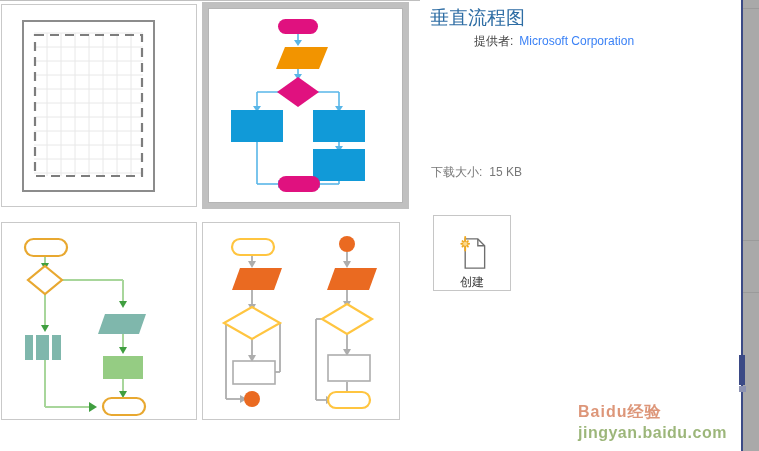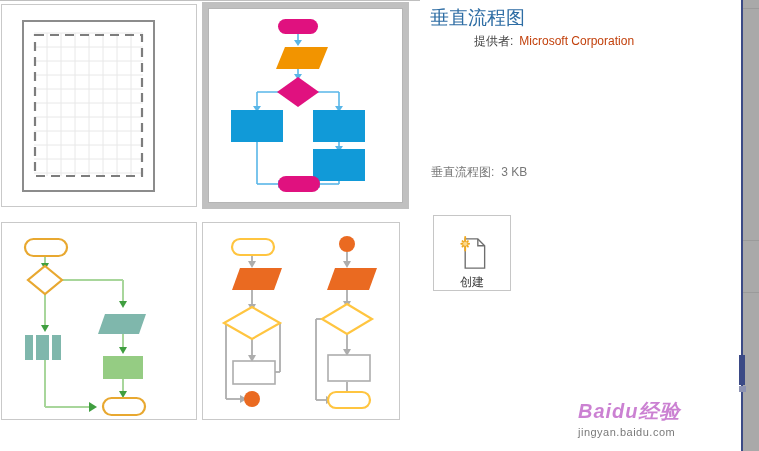--- a/index.html
+++ b/index.html
@@ -68,21 +68,21 @@
     white-space: nowrap;
   }
   #provider-row {
     position: absolute;
     left: 1px; top: 33px;
     font-size: 12px;
     line-height: 17px;
     white-space: nowrap;
   }
   #provider-label { color: #444444; margin-left: 43px; }
-  #provider-name { color: #c2410c; margin-left: 6px; }
+  #provider-name { color: #3b82f6; margin-left: 6px; }
 
   .body-text {
     position: absolute;
     left: 1px;
     width: 300px;
     font-size: 12px;
     line-height: 19px;
     color: #8a8a8a;
   }
   #desc-text { top: 62px; }
@@ -121,34 +121,34 @@
   }
 
   
   #watermark {
     position: absolute;
     left: 578px; top: 398px;
     width: 160px; height: 46px;
     opacity: .55;
   }
   #wm-main {
-    font-size: 20px;
-    color: #a21caf;
+    font-size: 16px;
+    color: #c2410c;
     font-weight: bold;
     line-height: 27px;
     letter-spacing: 1px;
     white-space: nowrap;
-    font-style: italic;
   }
   #wm-sub {
-    font-size: 11px;
-    color: #000000;
+    font-size: 16px;
+    color: #4d7c0f;
     line-height: 15px;
     letter-spacing: .5px;
     white-space: nowrap;
+    font-weight: bold;
   }
 
   
   #right-gutter {
     position: absolute;
     left: 735px; top: 0; width: 24px; height: 451px;
     background: #ffffff;
   }
   #right-rule {
     position: absolute;
@@ -342,21 +342,21 @@
 
     <div id="tpl-title">垂直流程图</div>
 
     <div id="provider-row">
       <span id="provider-label">提供者:</span><span id="provider-name">Microsoft Corporation</span>
     </div>
 
 
 
     <div id="size-row">
-      <span id="size-label">垂直流程图:</span><span id="size-value">3 KB</span>
+      <span id="size-label">下载大小:</span><span id="size-value">15 KB</span>
     </div>
 
     <div id="create-button">
       <svg id="create-icon" viewBox="0 0 32 36">
         <path d="M9 3 L22 3 L29 10 L29 33 L9 33 Z" fill="#ffffff" stroke="#6e6e6e" stroke-width="1.4" stroke-linejoin="miter"></path>
         <path d="M22 3 L22 10 L29 10" fill="none" stroke="#6e6e6e" stroke-width="1.4"></path>
         <g stroke="#f0a81e" stroke-width="1.9" stroke-linecap="round">
           <line x1="9" y1="8" x2="9" y2="1"></line>
           <line x1="9" y1="8" x2="9" y2="15"></line>
           <line x1="5" y1="8" x2="13" y2="8"></line>

